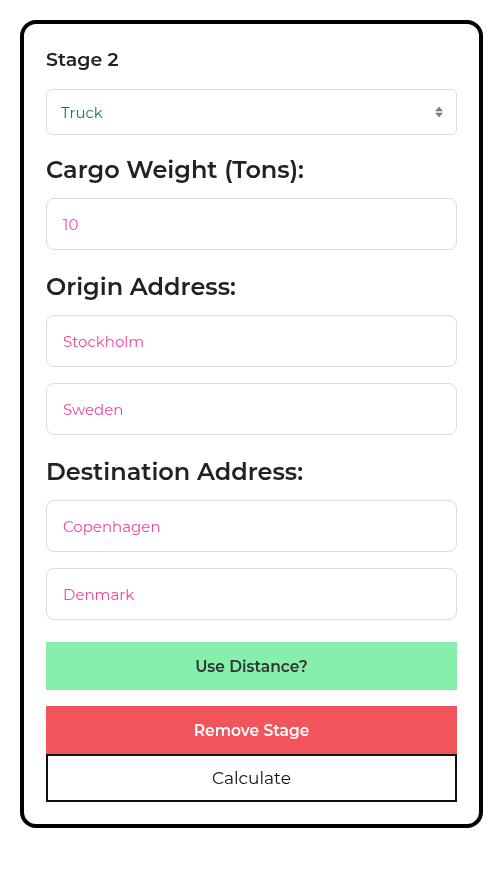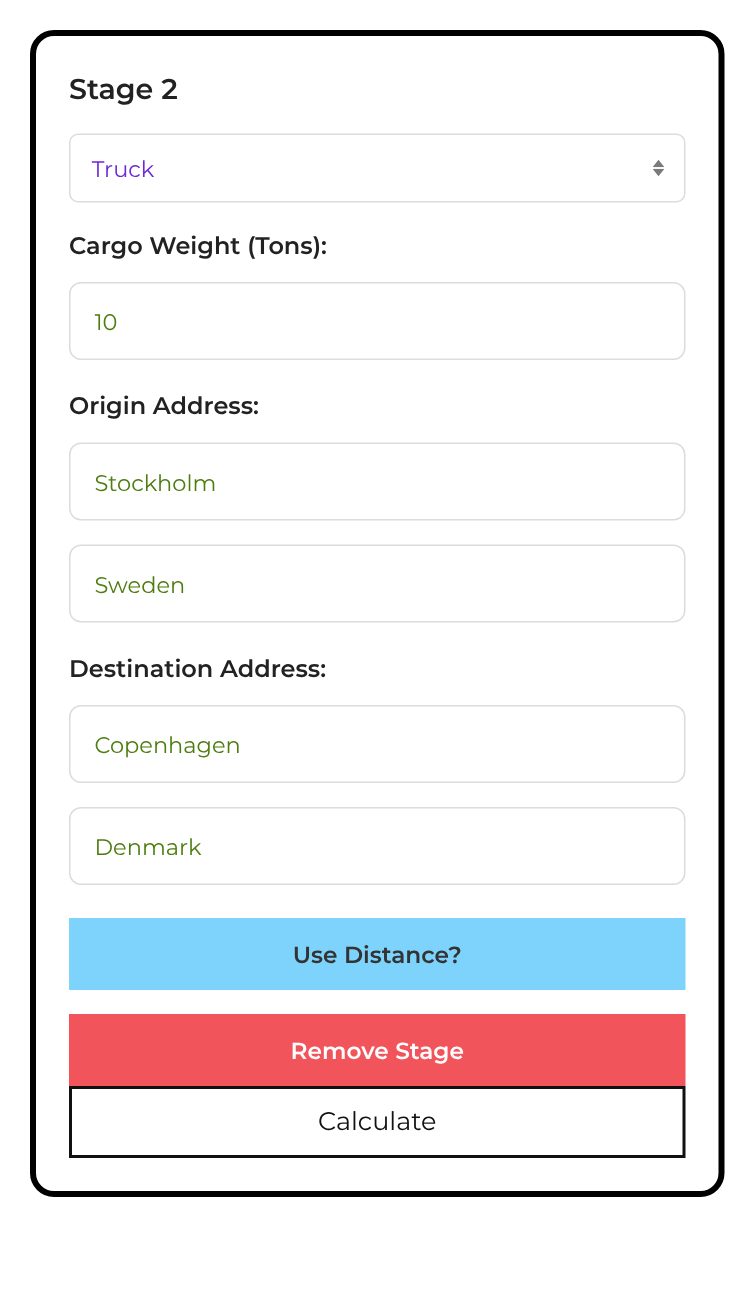--- a/index.html
+++ b/index.html
@@ -30,21 +30,21 @@
       margin-bottom: 20px;
     }
     .select {
       width: 100%;
       height: 46px;
       padding: 0 14px;
       border: 1px solid #dadce0;
       border-radius: 6px;
       background: #ffffff;
       font-size: 15px;
-      color: #6d28d9;
+      color: #15803d;
       appearance: none;
       -webkit-appearance: none;
       -moz-appearance: none;
       cursor: pointer;
       font-family: inherit;
     }
     .select-chevrons {
       position: absolute;
       right: 14px;
       top: 50%;
@@ -53,34 +53,34 @@
       display: flex;
       flex-direction: column;
       gap: 1px;
       color: #7a7a7a;
     }
     .chev {
       width: 8px;
       height: 5px;
     }
     .field-label {
-      font-size: 16px;
+      font-size: 24px;
       font-weight: 600;
       color: #222222;
       margin-bottom: 14px;
     }
     .text-input {
       width: 100%;
       height: 52px;
       padding: 0 16px;
       border: 1px solid #dadce0;
       border-radius: 8px;
       background: #ffffff;
       font-size: 15px;
-      color: #4d7c0f;
+      color: #ec4899;
       font-family: inherit;
       margin-bottom: 16px;
     }
     .text-input:last-child {
       margin-bottom: 0;
     }
     .section {
       margin-bottom: 22px;
     }
     .btn {
@@ -90,21 +90,21 @@
       align-items: center;
       justify-content: center;
       font-size: 15.5px;
       font-weight: 600;
       border-radius: 0;
       cursor: pointer;
       border: none;
       font-family: inherit;
     }
     .btn-toggle {
-      background: #7dd3fc;
+      background: #86efac;
       color: #333333;
       margin-bottom: 16px;
     }
     .btn-remove {
       background: #f2545b;
       color: #ffffff;
     }
     .btn-calculate {
       background: #ffffff;
       color: #111111;

